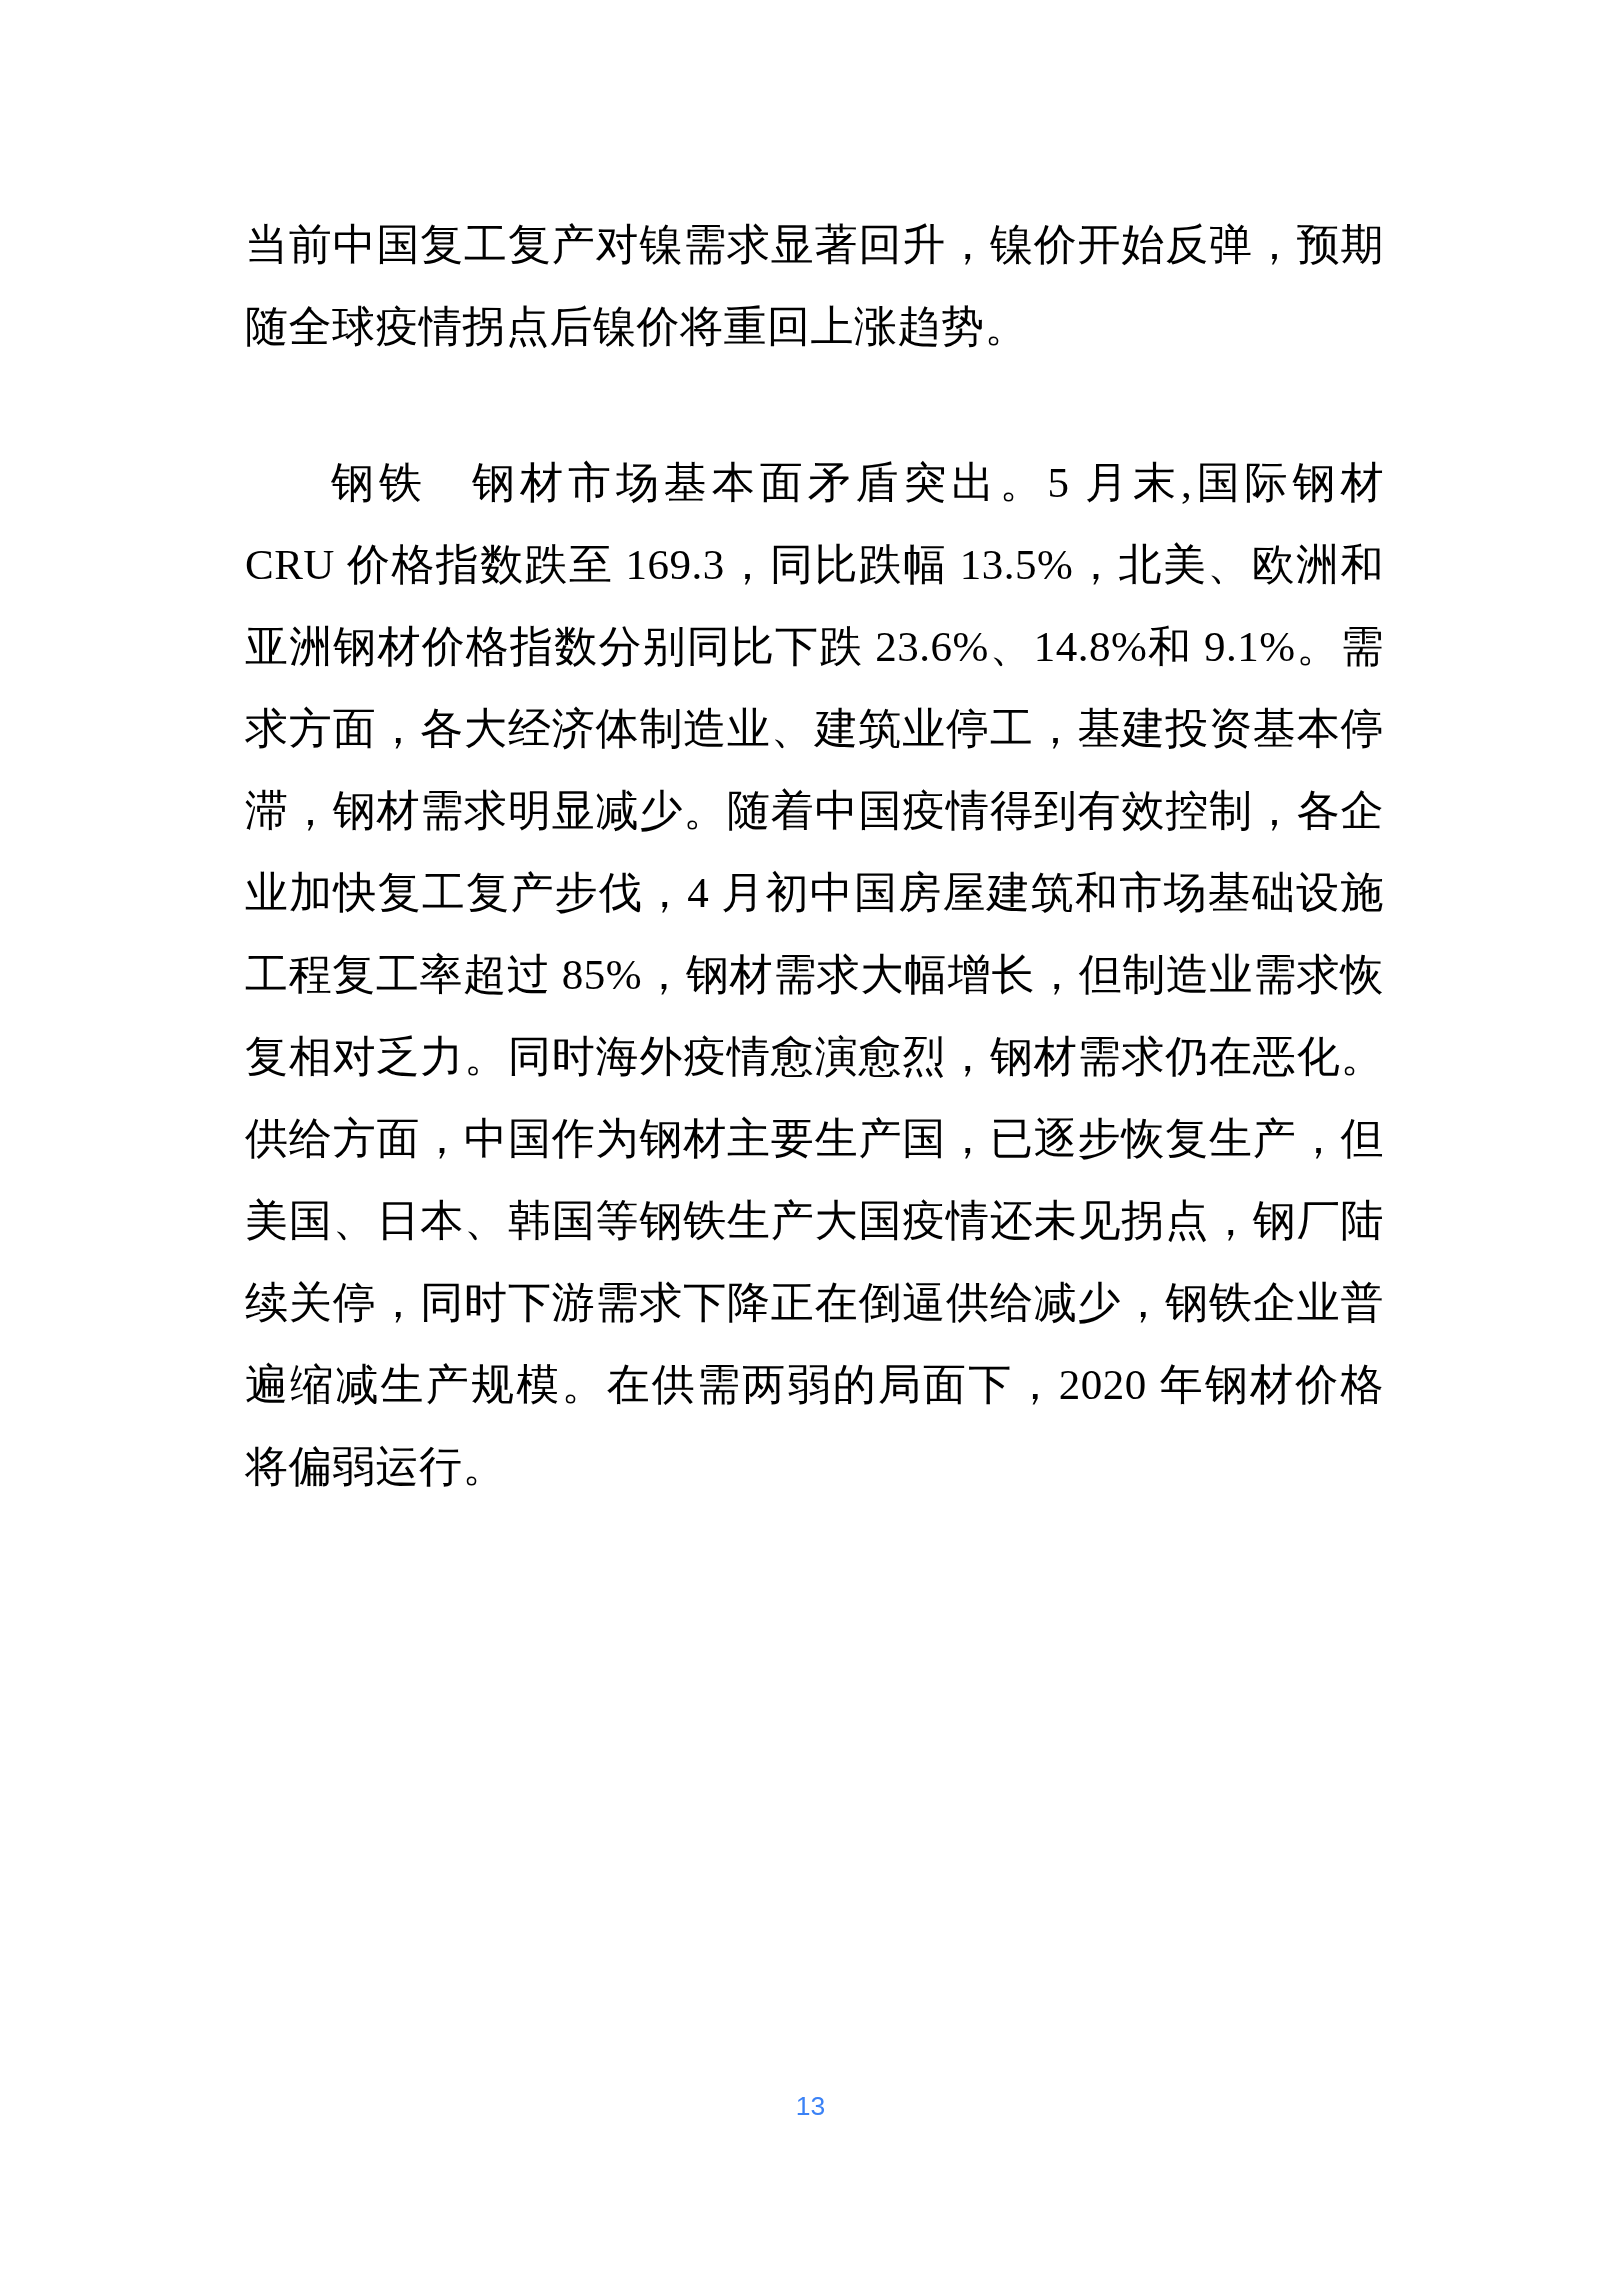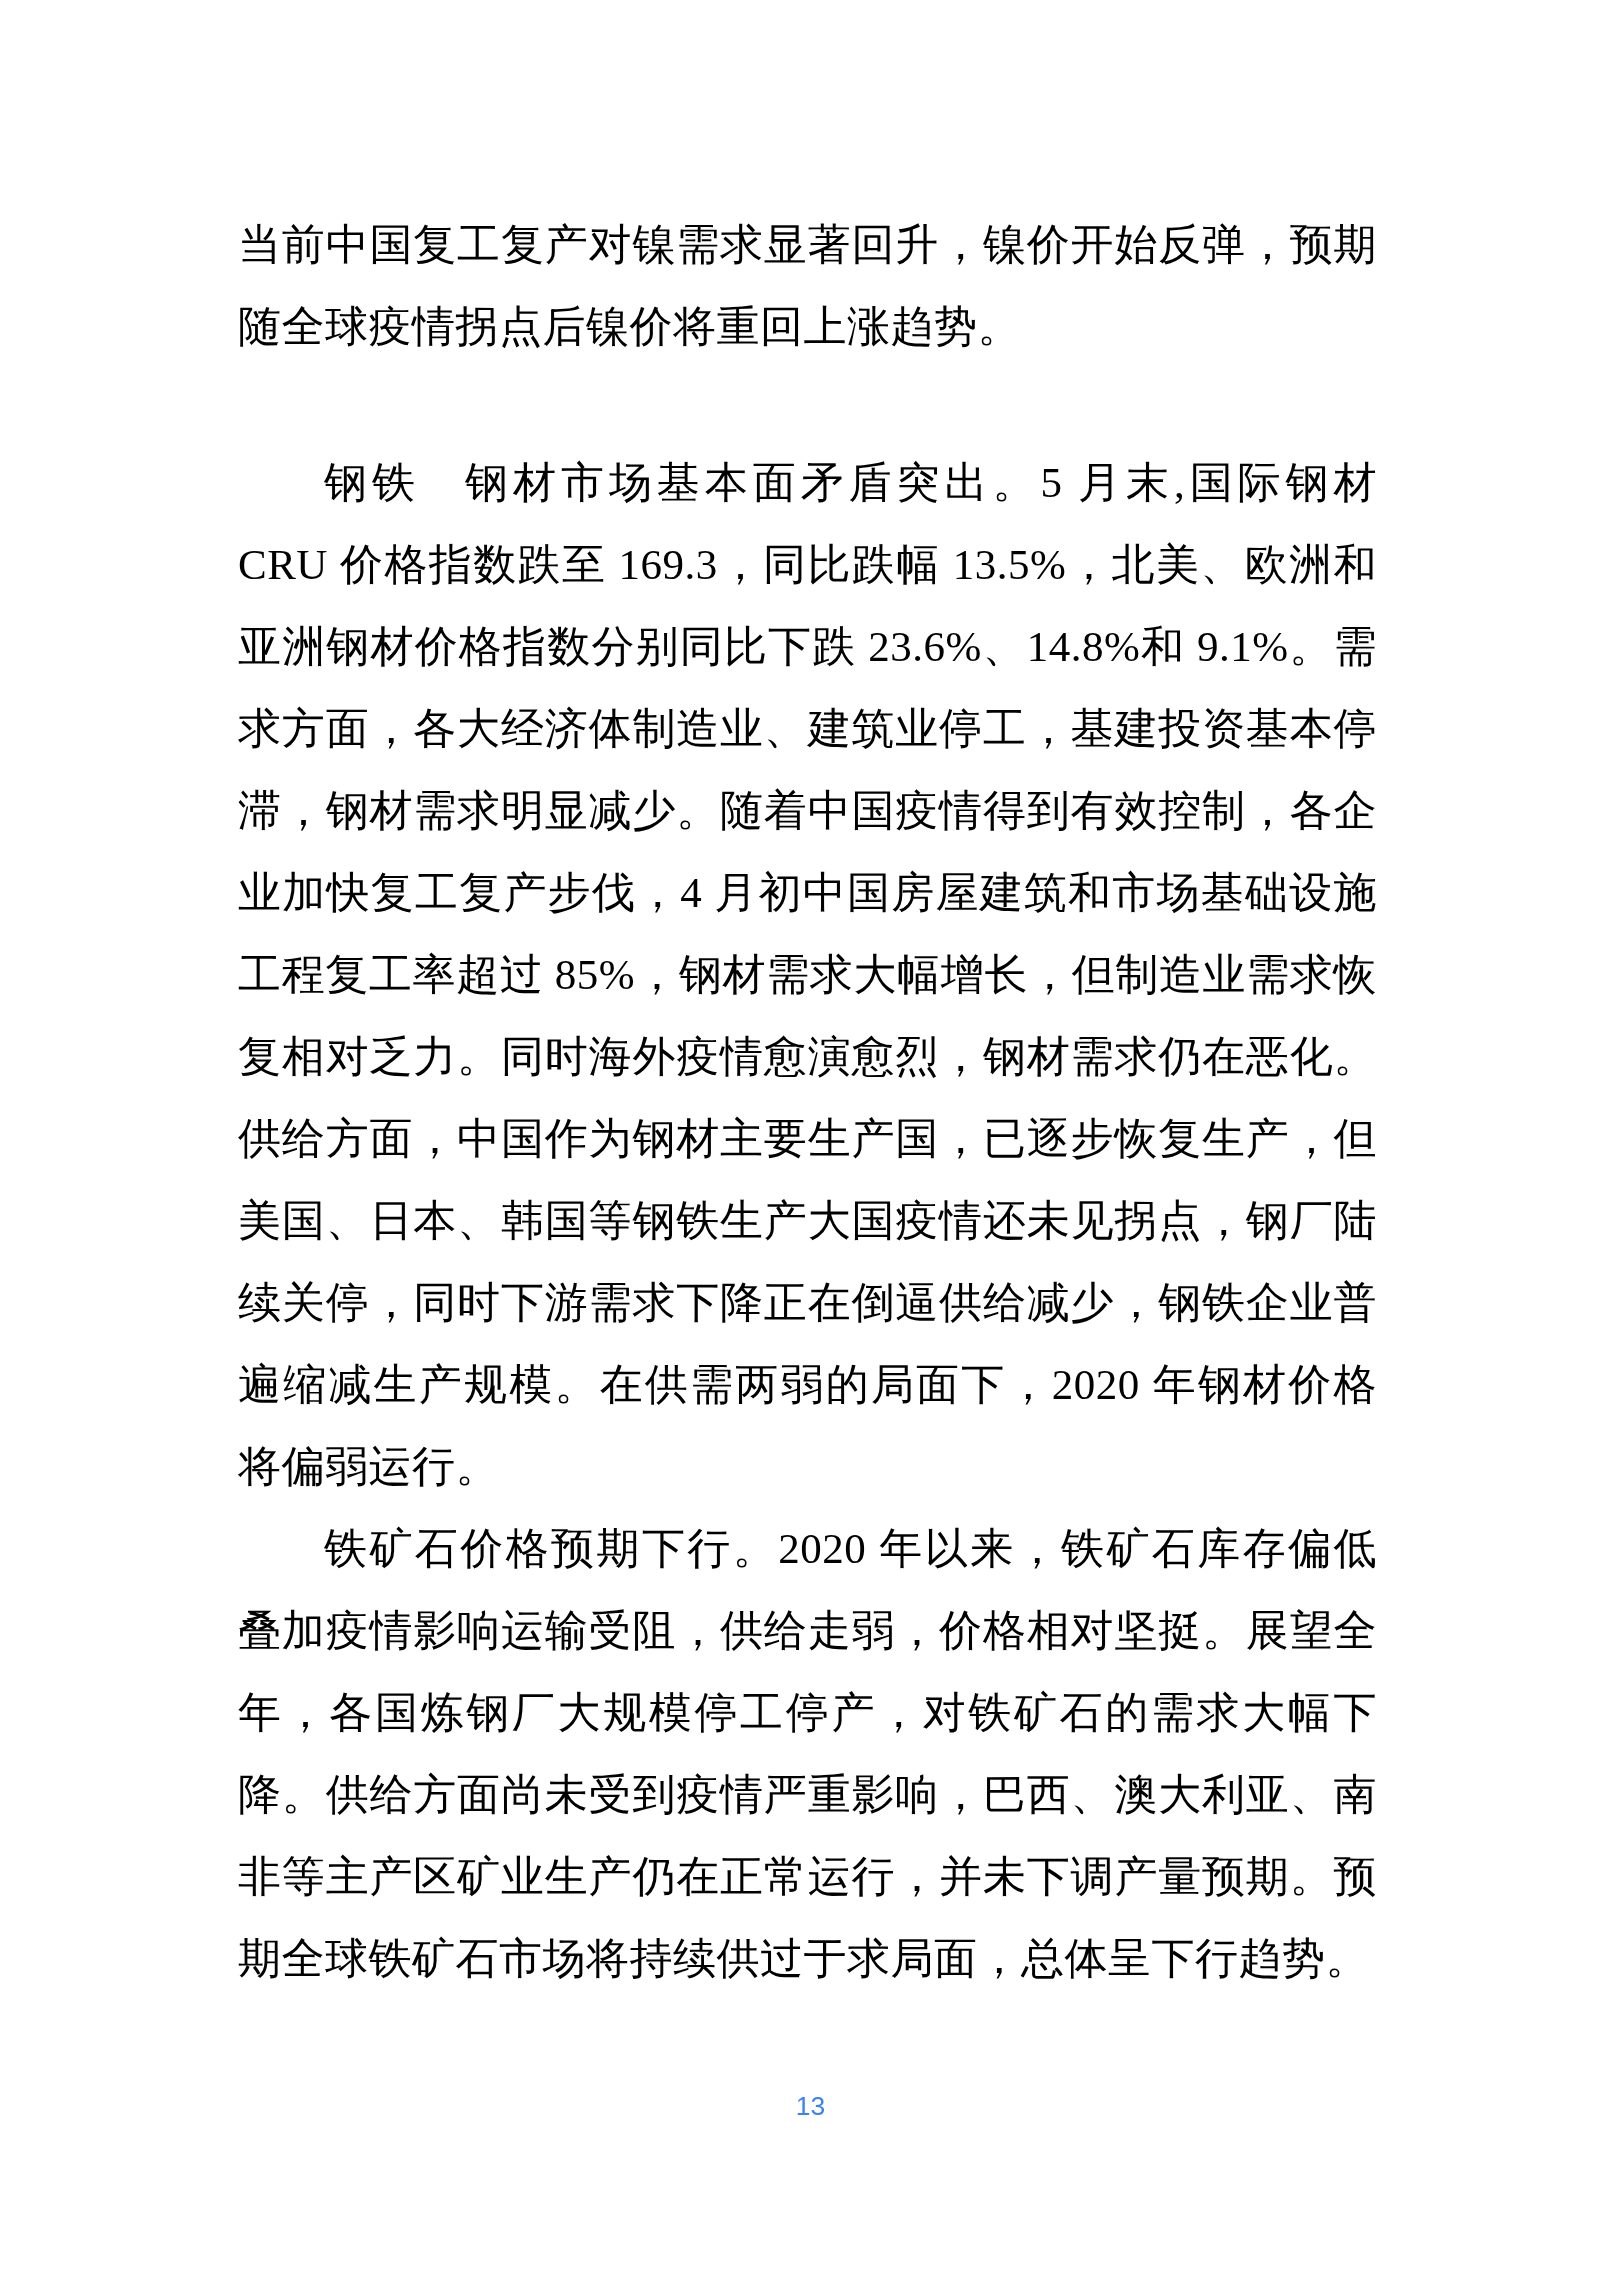--- a/index.html
+++ b/index.html
@@ -11,21 +11,21 @@
     position: relative;
     width: 1621px;
     height: 2293px;
     background: #ffffff;
     color: #000000;
     font-family: "Liberation Serif", "DejaVu Serif", serif;
     overflow: hidden;
   }
   .content {
     position: absolute;
-    left: 238px;
+    left: 245px;
     top: 204px;
     width: 1139px;
   }
   .para {
     margin: 0;
     font-size: 43px;
     line-height: 82px;
     text-align: justify;
     text-justify: inter-character;
     letter-spacing: 0.5px;
@@ -57,21 +57,20 @@
 </head>
 <body>
 
 <div class="page">
   <div class="content">
 
     <p class="para">当前中国复工复产对镍需求显著回升，镍价开始反弹，预期随全球疫情拐点后镍价将重回上涨趋势。</p>
 
     <p class="para p-section"><span class="lead">钢铁</span><span>钢材市场基本面矛盾突出。5 月末,国际钢材 CRU 价格指数跌至 169.3，同比跌幅 13.5%，北美、欧洲和亚洲钢材价格指数分别同比下跌 23.6%、14.8%和 9.1%。需求方面，各大经济体制造业、建筑业停工，基建投资基本停滞，钢材需求明显减少。随着中国疫情得到有效控制，各企业加快复工复产步伐，4 月初中国房屋建筑和市场基础设施工程复工率超过 85%，钢材需求大幅增长，但制造业需求恢复相对乏力。同时海外疫情愈演愈烈，钢材需求仍在恶化。供给方面，中国作为钢材主要生产国，已逐步恢复生产，但美国、日本、韩国等钢铁生产大国疫情还未见拐点，钢厂陆续关停，同时下游需求下降正在倒逼供给减少，钢铁企业普遍缩减生产规模。在供需两弱的局面下，2020 年钢材价格将偏弱运行。</span></p>
 
-    <p class="para p-indent">铁矿石价格预期下行。2020 年以来，铁矿石库存偏低叠加疫情影响运输受阻，供给走弱，价格相对坚挺。展望全年，各国炼钢厂大规模停工停产，对铁矿石的需求大幅下降。供给方面尚未受到疫情严重影响，巴西、澳大利亚、南非等主产区矿业生产仍在正常运行，并未下调产量预期。预期全球铁矿石市场将持续供过于求局面，总体呈下行趋势。</p>
 
   </div>
 
   <div class="footer">
     <span>13</span>
   </div>
 </div>
 
 
 </body></html>

